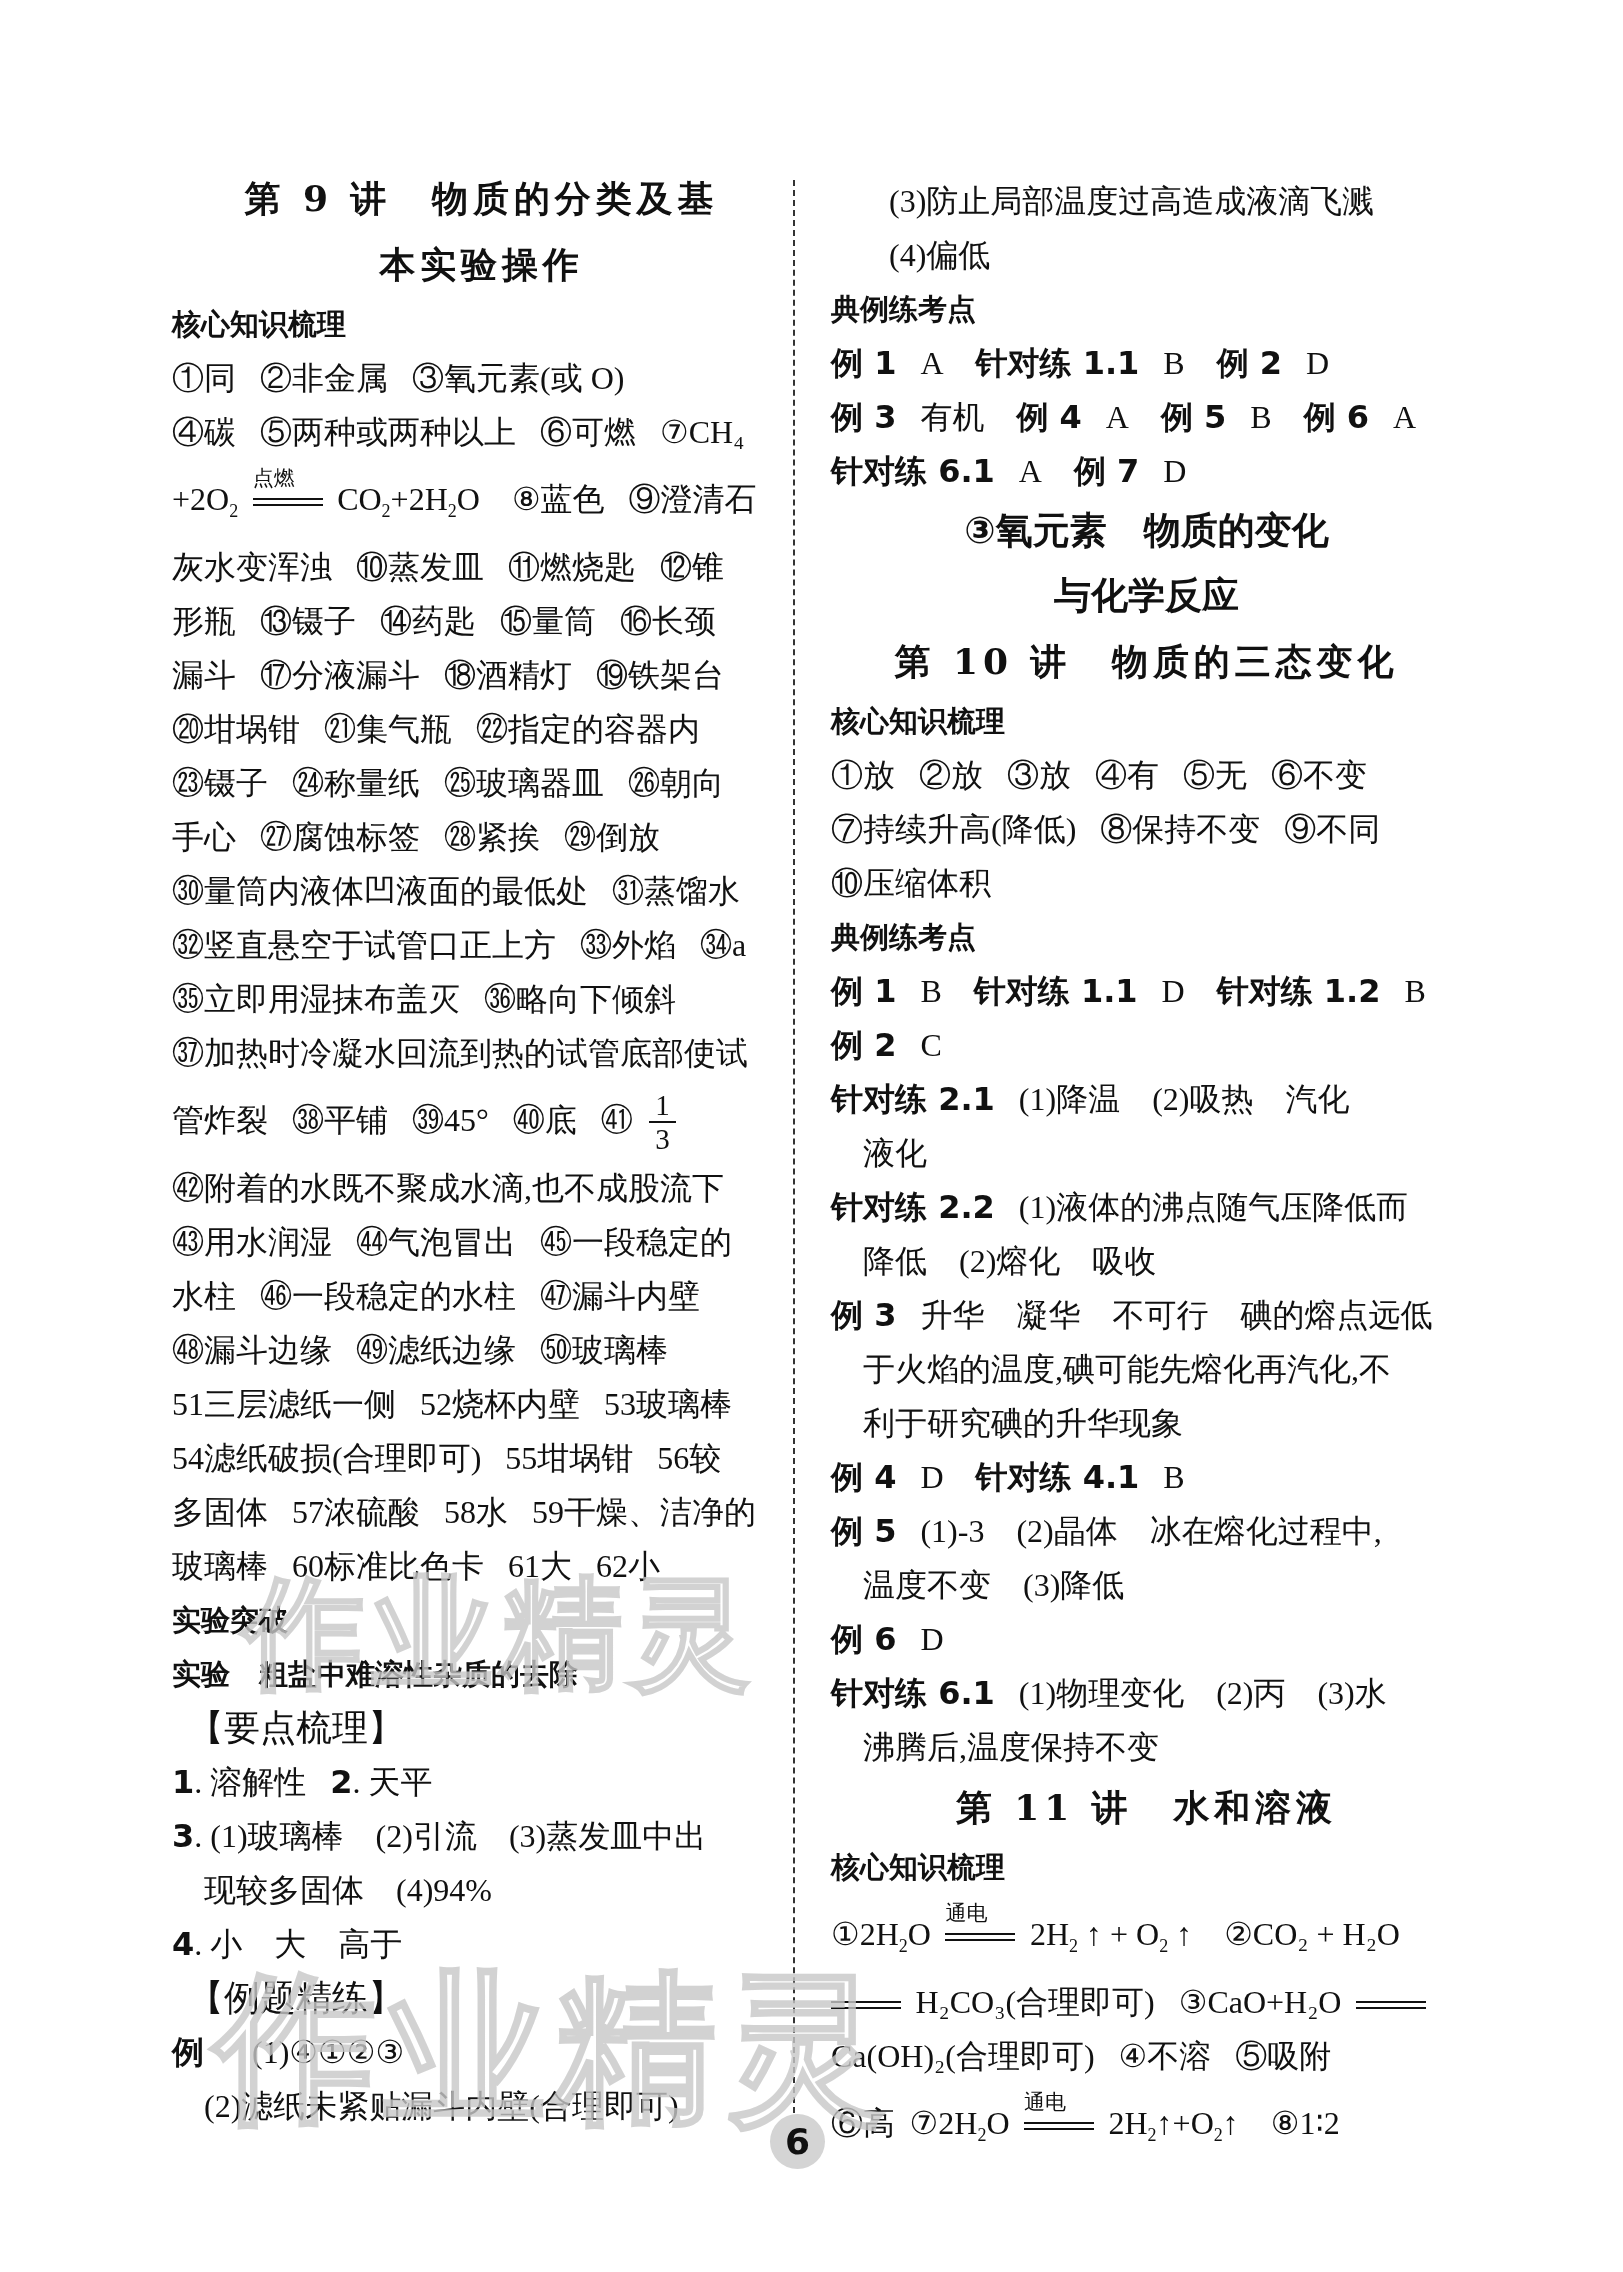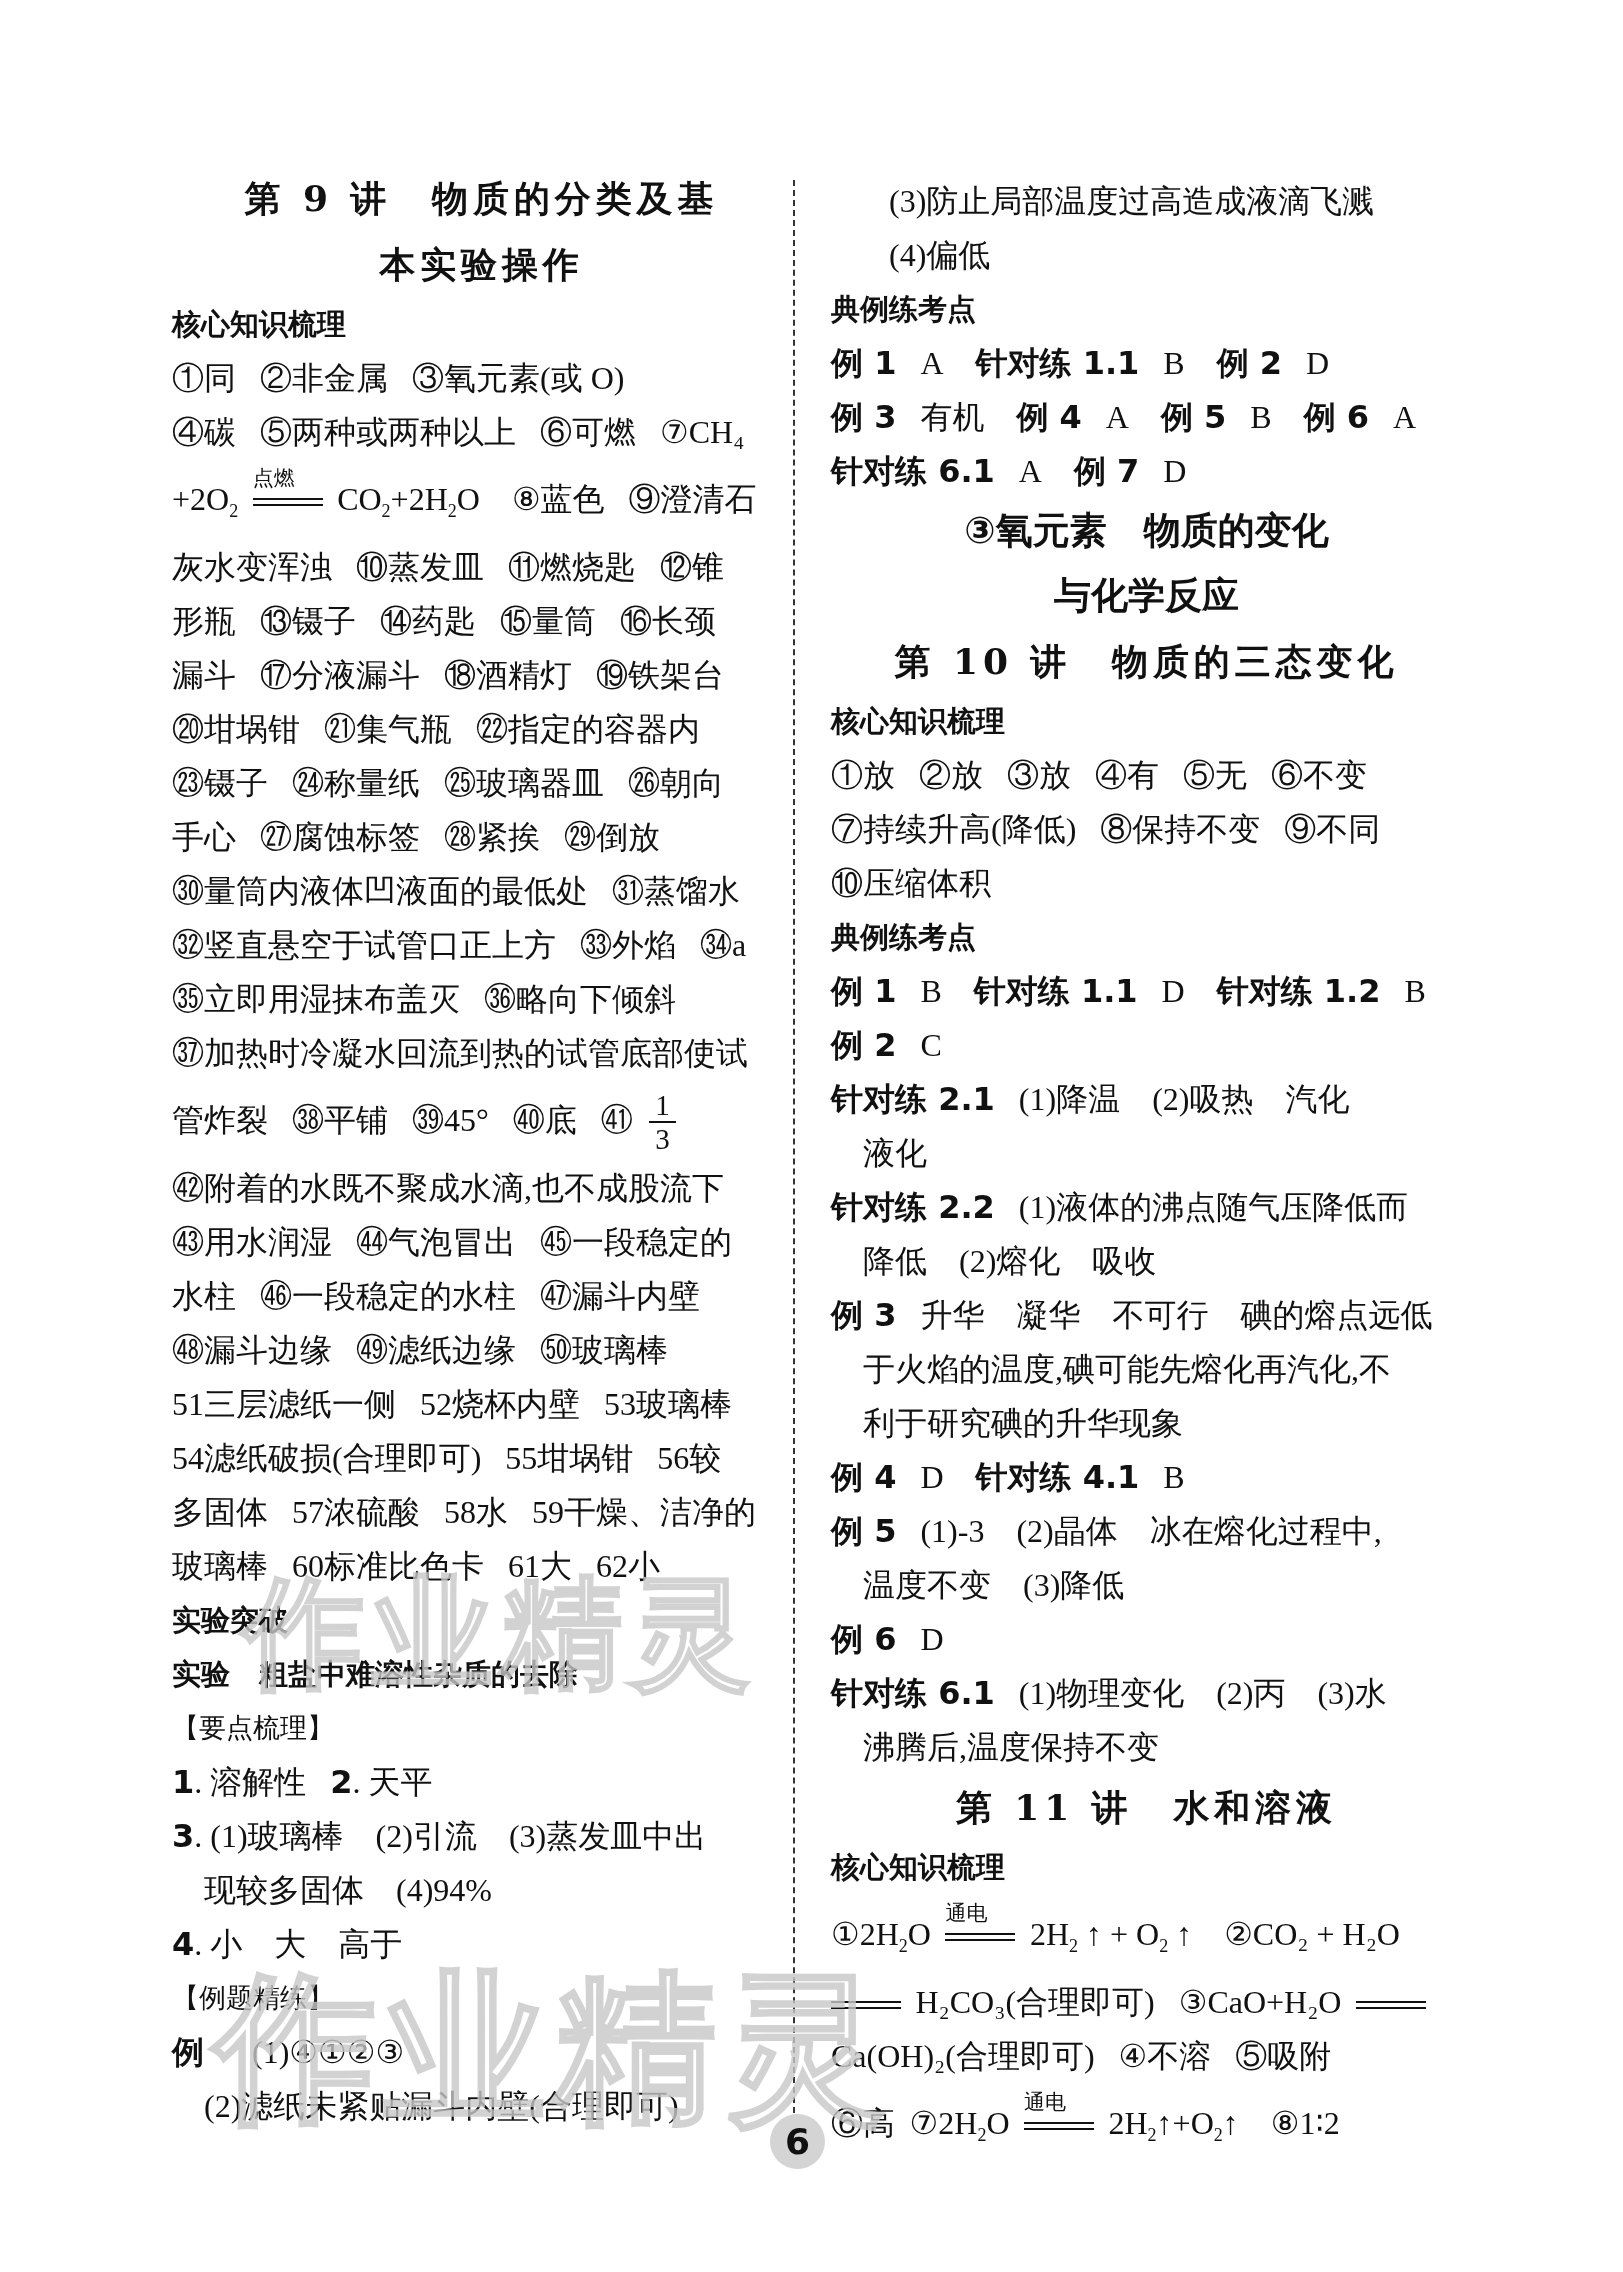--- a/index.html
+++ b/index.html
@@ -12,22 +12,22 @@
              border-left:2.4px dashed #333; }
   .line { font-size:32px; line-height:54px; height:54px; white-space:nowrap; position:relative; }
   .indent { padding-left:32px; }
   .indent2 { padding-left:58px; }
   .heading-lesson { font-family:"DejaVu Serif","Liberation Serif",serif; font-weight:bold;
                     font-size:36px; text-align:center; line-height:66px; height:66px; letter-spacing:4.9px; }
   .heading-concept { font-family:"DejaVu Sans","Liberation Sans",sans-serif; font-weight:bold;
                      font-size:37px; text-align:center; line-height:65px; height:65px; }
   .sec { font-family:"DejaVu Sans","Liberation Sans",sans-serif; font-weight:bold; font-size:29px;
          line-height:54px; height:54px; }
-  .sec-small { font-family:"DejaVu Sans","Liberation Sans",sans-serif; font-size:27px;
-               line-height:54px; height:54px; }
+  .sec-small { font-family:"DejaVu Sans","Liberation Sans",sans-serif; font-size:36px;
+               line-height:54px; height:54px;margin-left:16px; }
   .b { font-family:"DejaVu Sans","Liberation Sans",sans-serif; font-weight:bold; }
   .gap { display:inline-block; width:24px; }
   .gap2 { display:inline-block; width:14.6px; }
   sub { font-size:18px; vertical-align:-6.5px; line-height:0; }
   .arrow-eq { display:inline-block; position:relative; width:70px; height:16px; margin:0 6.5px; vertical-align:middle; }
   .arrow-eq::before, .arrow-eq::after { content:""; position:absolute; left:0; right:0; border-top:2.4px solid #111; }
   .arrow-eq::before { top:3.2px; } .arrow-eq::after { top:9.7px; }
   .arrow-eq .cond { position:absolute; top:-29px; left:0; width:100%; text-align:left; font-size:21px; line-height:24px; }
   .frac { display:inline-flex; flex-direction:column; align-items:center; vertical-align:middle; font-size:29px; line-height:32px; margin-left:8px; position:relative; top:-1.6px; }
   .frac .bar { width:27.5px; border-top:2.4px solid #111; }

